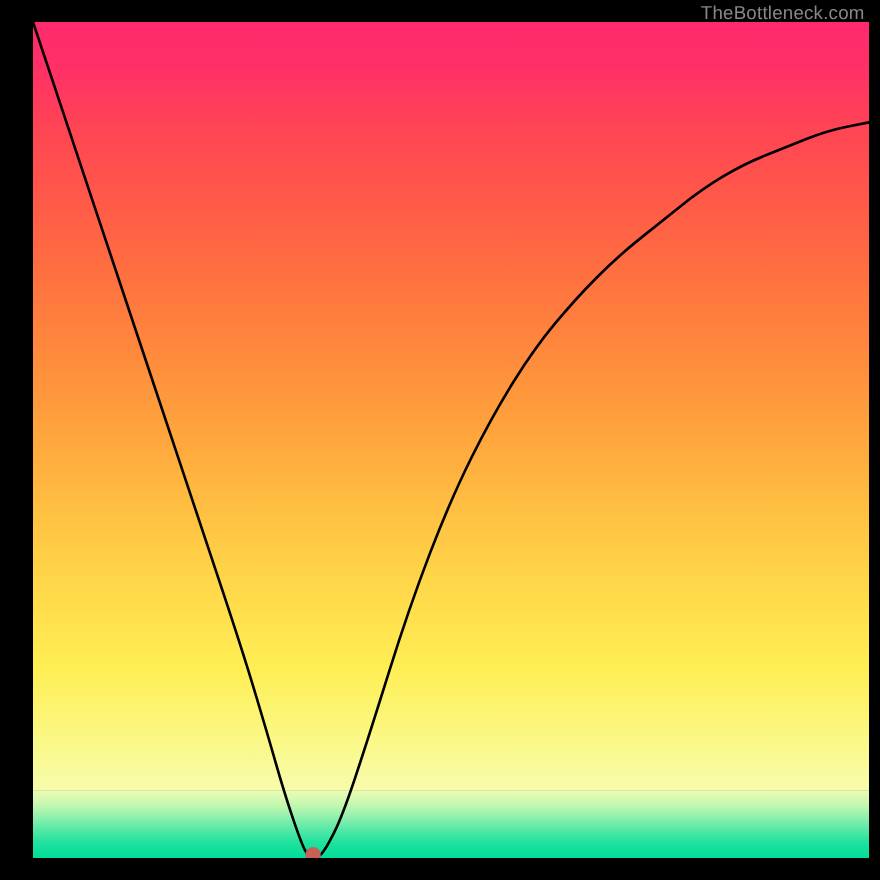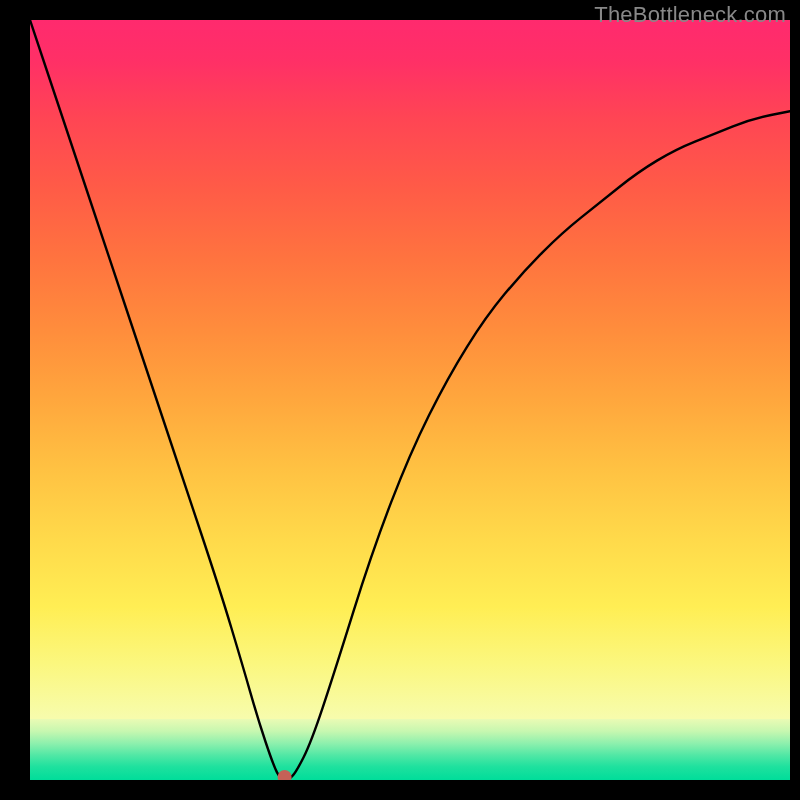--- a/index.html
+++ b/index.html
@@ -64,21 +64,21 @@
     position: absolute;
     left: 0; top: 0;
     width: 100%;
     height: 100%;
   }
   .watermark {
     position: absolute;
     top: 2px;
     right: 14px;
     color: #888;
-    font-size: 22px;
+    font-size: 17px;
     font-weight: 500;
     letter-spacing: 0.2px;
     user-select: none;
   }
   .dot {
     fill: #c56157;
   }
   .curve {
     fill: none;
     stroke: #000;

